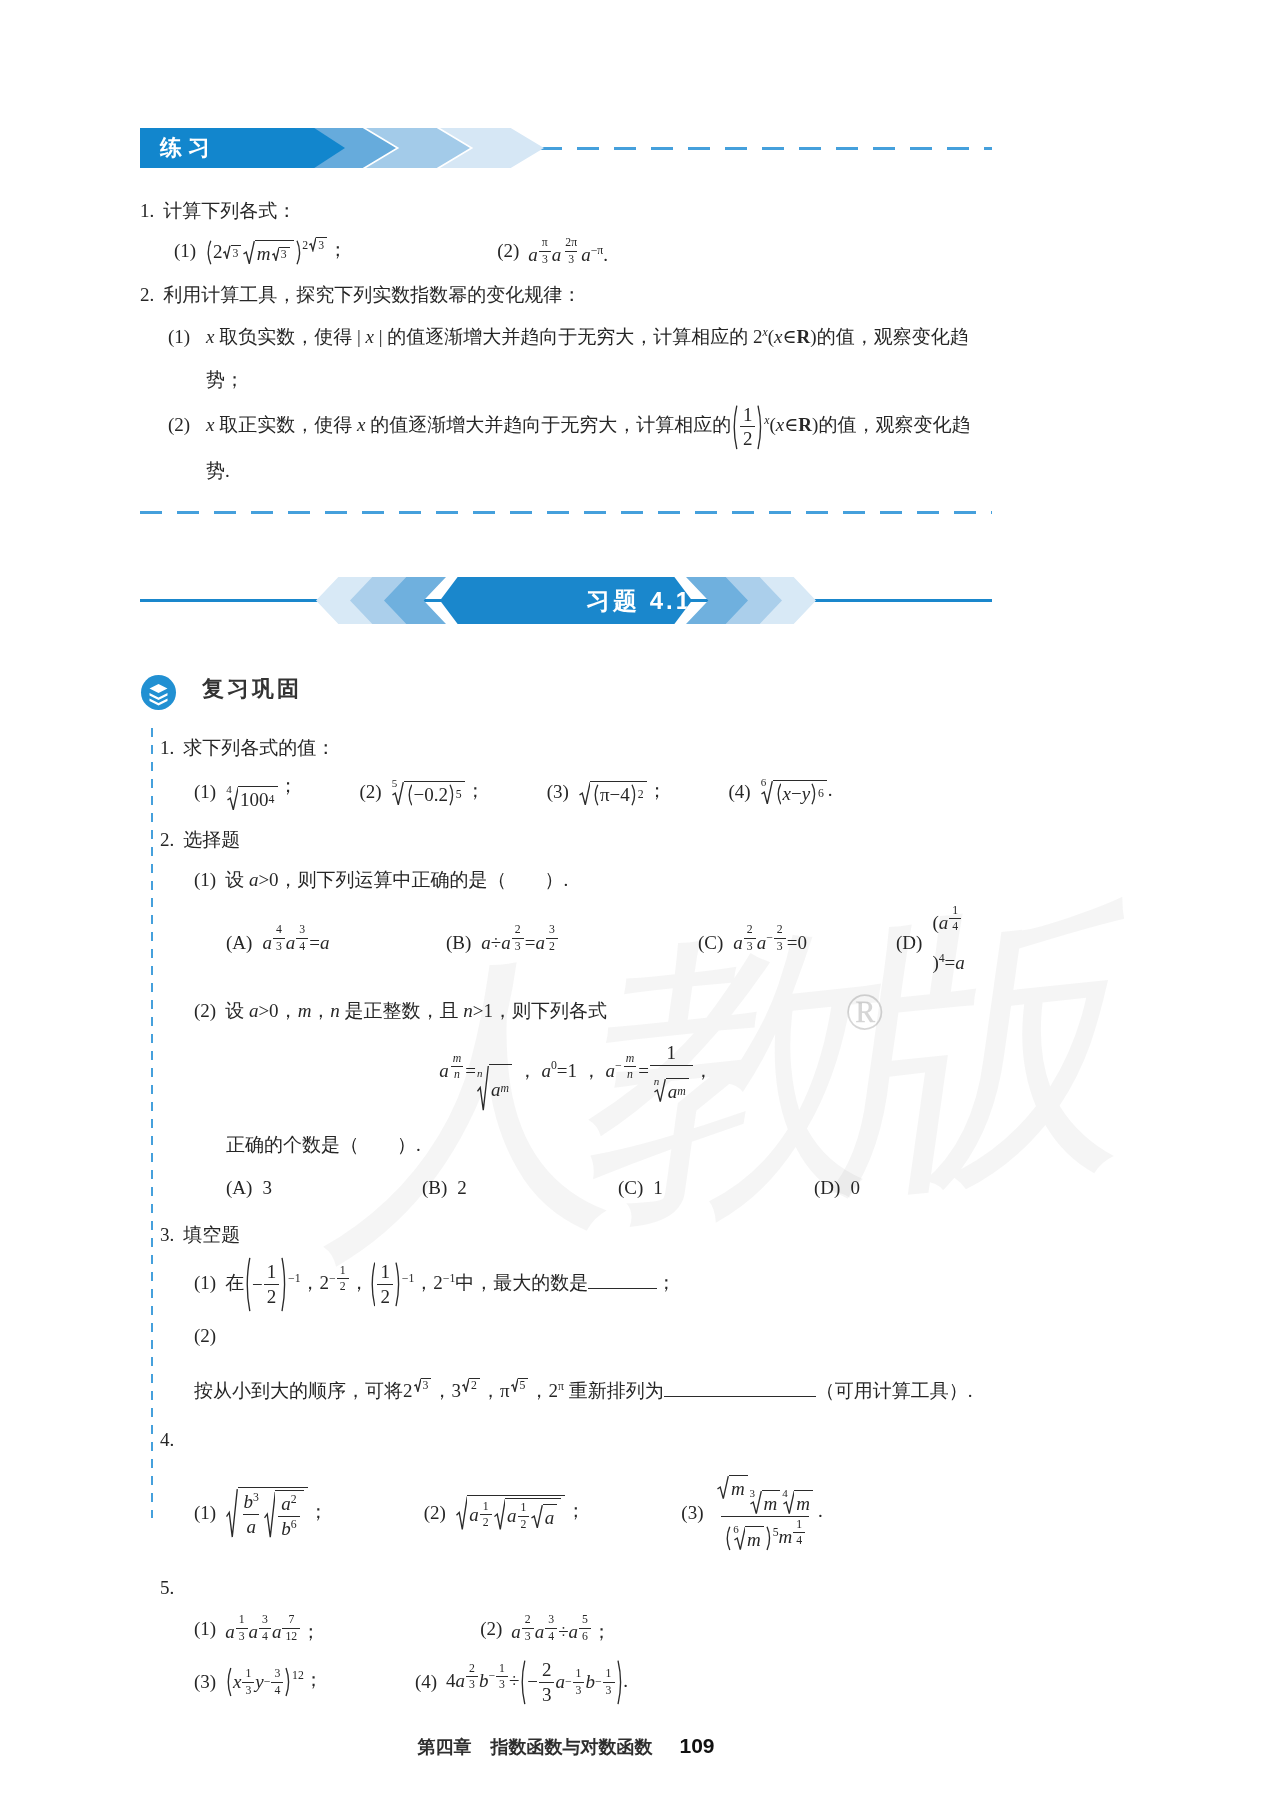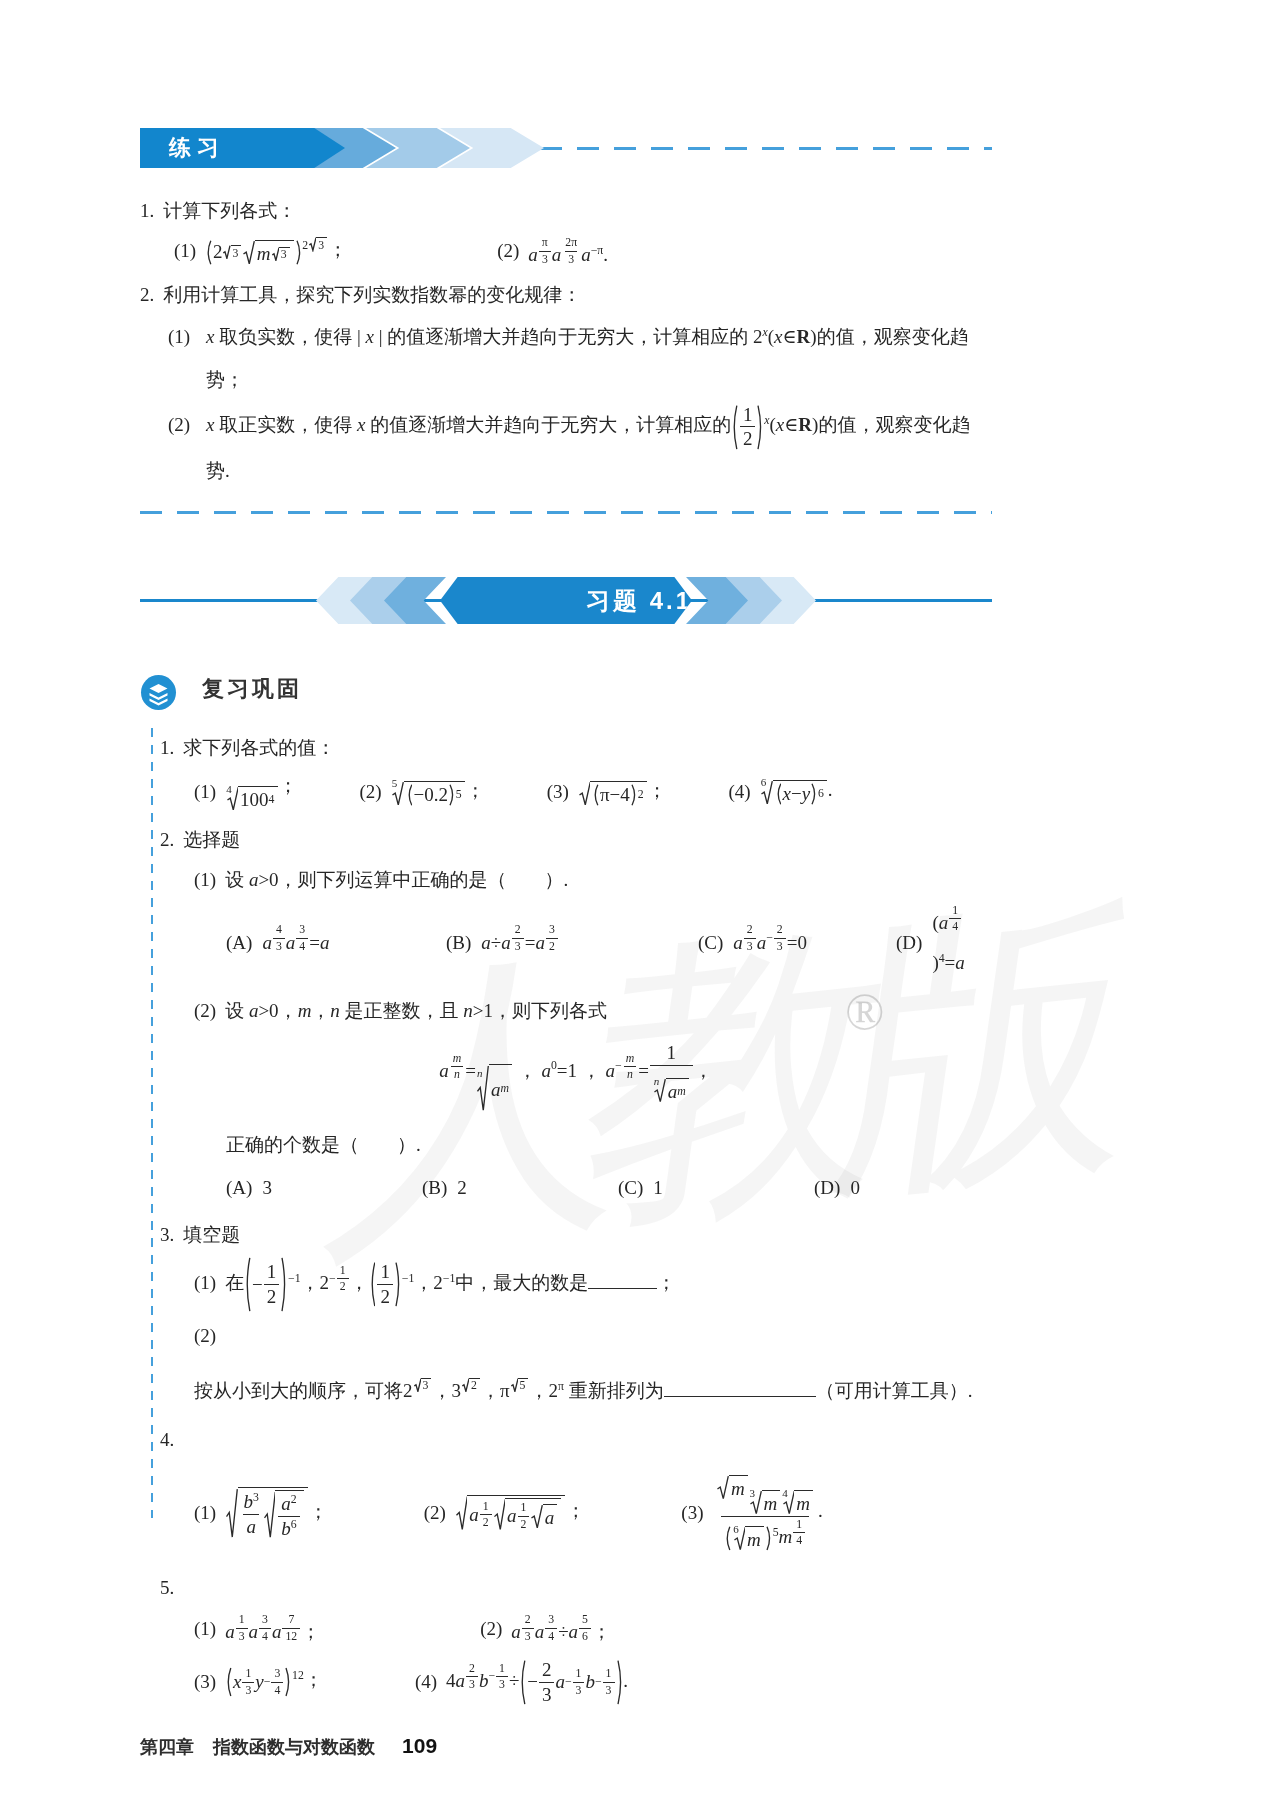--- a/index.html
+++ b/index.html
@@ -10,21 +10,21 @@
   
   .hdash{height:3px;background:repeating-linear-gradient(90deg,#45a0dc 0 22px,transparent 22px 37px)}
   .vdash{position:absolute;left:11px;top:600px;width:2px;height:790px;
          background:repeating-linear-gradient(180deg,#45a0dc 0 9px,transparent 9px 17px)}
 
   
   .lx{position:relative;height:40px;margin-bottom:24px}
   .lx-box{position:absolute;left:0;top:0;width:205px;height:40px;background:#1286cd;
           clip-path:polygon(0 0,85% 0,100% 50%,85% 100%,0 100%);
           color:#fff;font-family:"Liberation Sans",sans-serif;font-weight:bold;font-size:22px;
-          line-height:40px;padding-left:29px;box-sizing:border-box;z-index:5;letter-spacing:6px}
+          line-height:40px;padding-left:20px;box-sizing:border-box;z-index:5;letter-spacing:6px}
   .chev{position:absolute;top:0;height:40px;width:104px;
         clip-path:polygon(0 0,68% 0,100% 50%,68% 100%,0 100%,32% 50%)}
   .c1{left:152px;background:#66abdc;z-index:4}
   .c2{left:226px;background:#a3cbe9;z-index:3}
   .c3{left:300px;background:#d6e7f5;z-index:2}
   .lx .hdash{position:absolute;left:400px;right:0;top:19px}
 
   
   .xt{position:relative;height:58px;margin:58px 0 44px}
   .xt-line{position:absolute;left:0;right:0;top:27px;height:3px;background:#1a87cc}
@@ -80,21 +80,21 @@
   .pw{display:flex;width:0.36em;flex:none}
   .pw svg{width:100%;height:100%;display:block}
   .pc{display:inline-flex;align-items:center;padding:0 1px;white-space:nowrap}
   .math svg path{stroke:#2b2b2b;fill:none;stroke-width:1.35}
   .blank{display:inline-block;border-bottom:1.4px solid #2b2b2b;height:1em;vertical-align:baseline}
 
   
   .wm{position:absolute;left:310px;top:880px;z-index:0;font-size:300px;font-style:italic;
       letter-spacing:-46px;color:rgba(70,70,70,0.055);transform:rotate(-6deg);white-space:nowrap}
   .wm-reg{position:absolute;left:845px;top:982px;z-index:1;font-size:52px;color:rgba(0,0,0,0.16)}
-  .footer{position:absolute;left:140px;width:852px;top:1734px;text-align:left;z-index:2;
+  .footer{position:absolute;left:140px;width:852px;top:1734px;text-align:center;z-index:2;
           font-family:"Liberation Sans",sans-serif;font-weight:600;font-size:18px;color:#2e2e2e}
   .ft-title{margin-left:14px}
   .ft-page{margin-left:22px;font-size:21px;font-weight:bold;color:#111}
 </style>
 </head>
 <body>
 
 <div class="wm">人教版</div>
 <div class="wm-reg">®</div>
 

